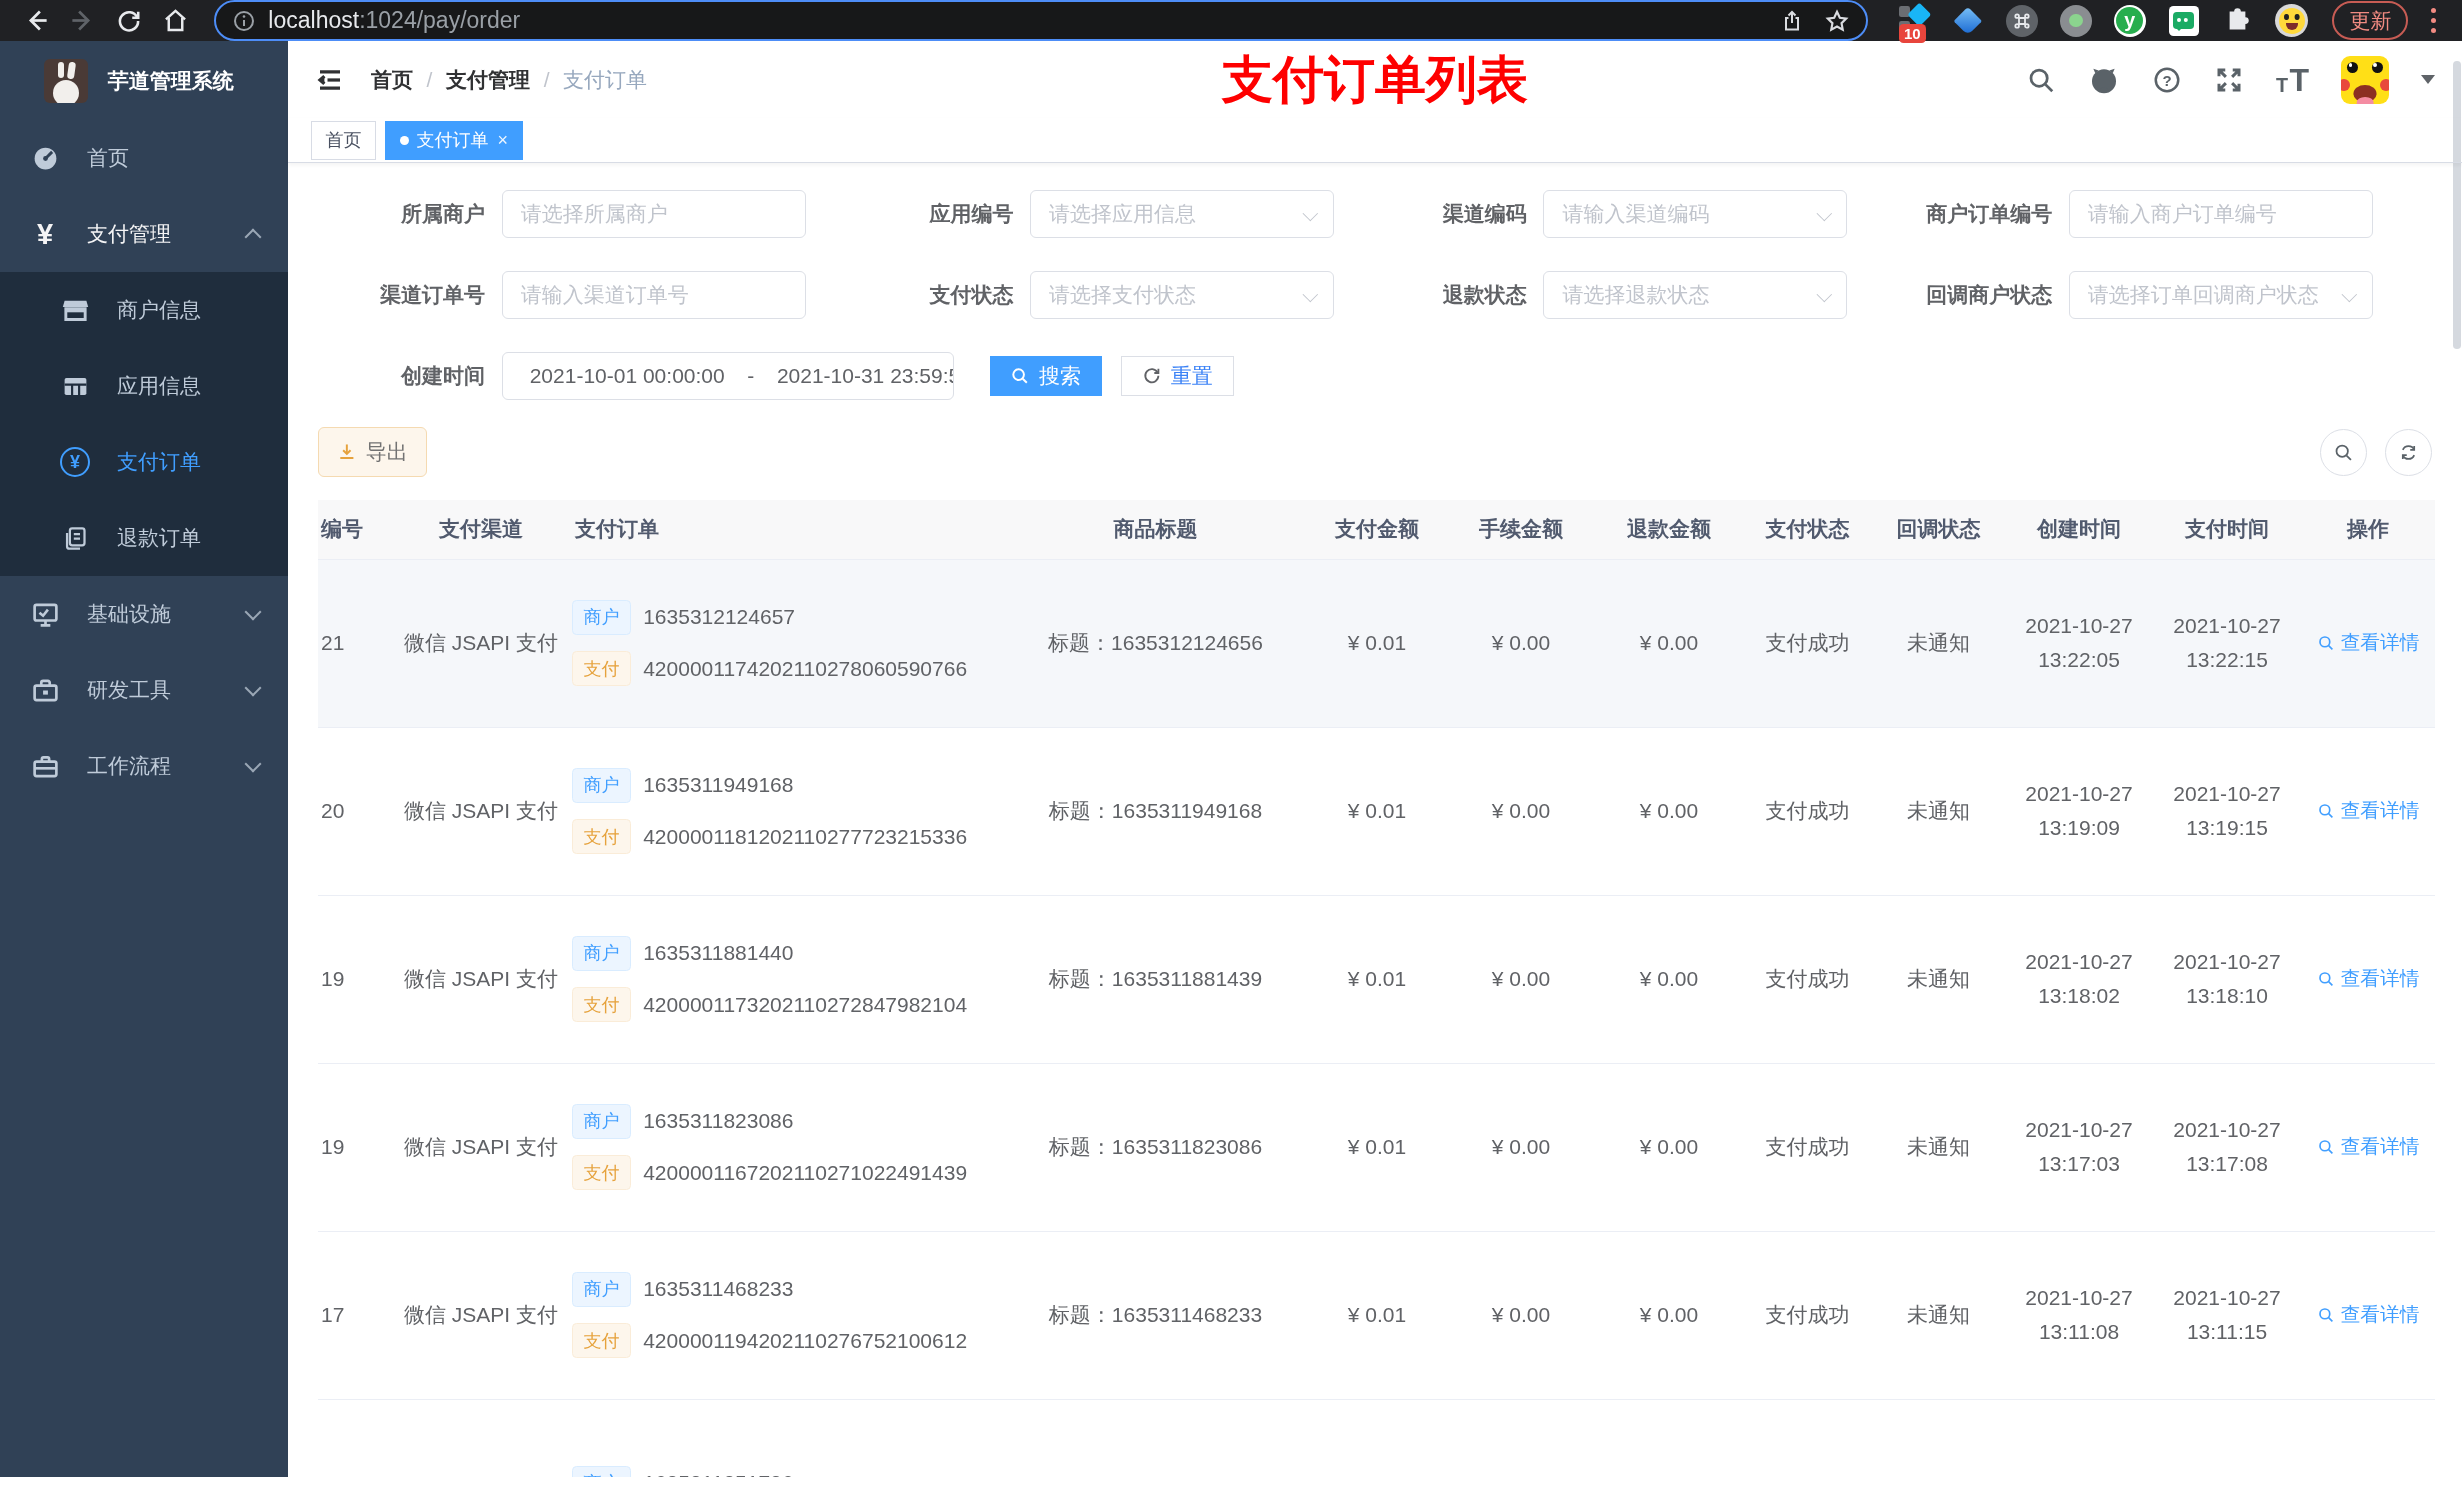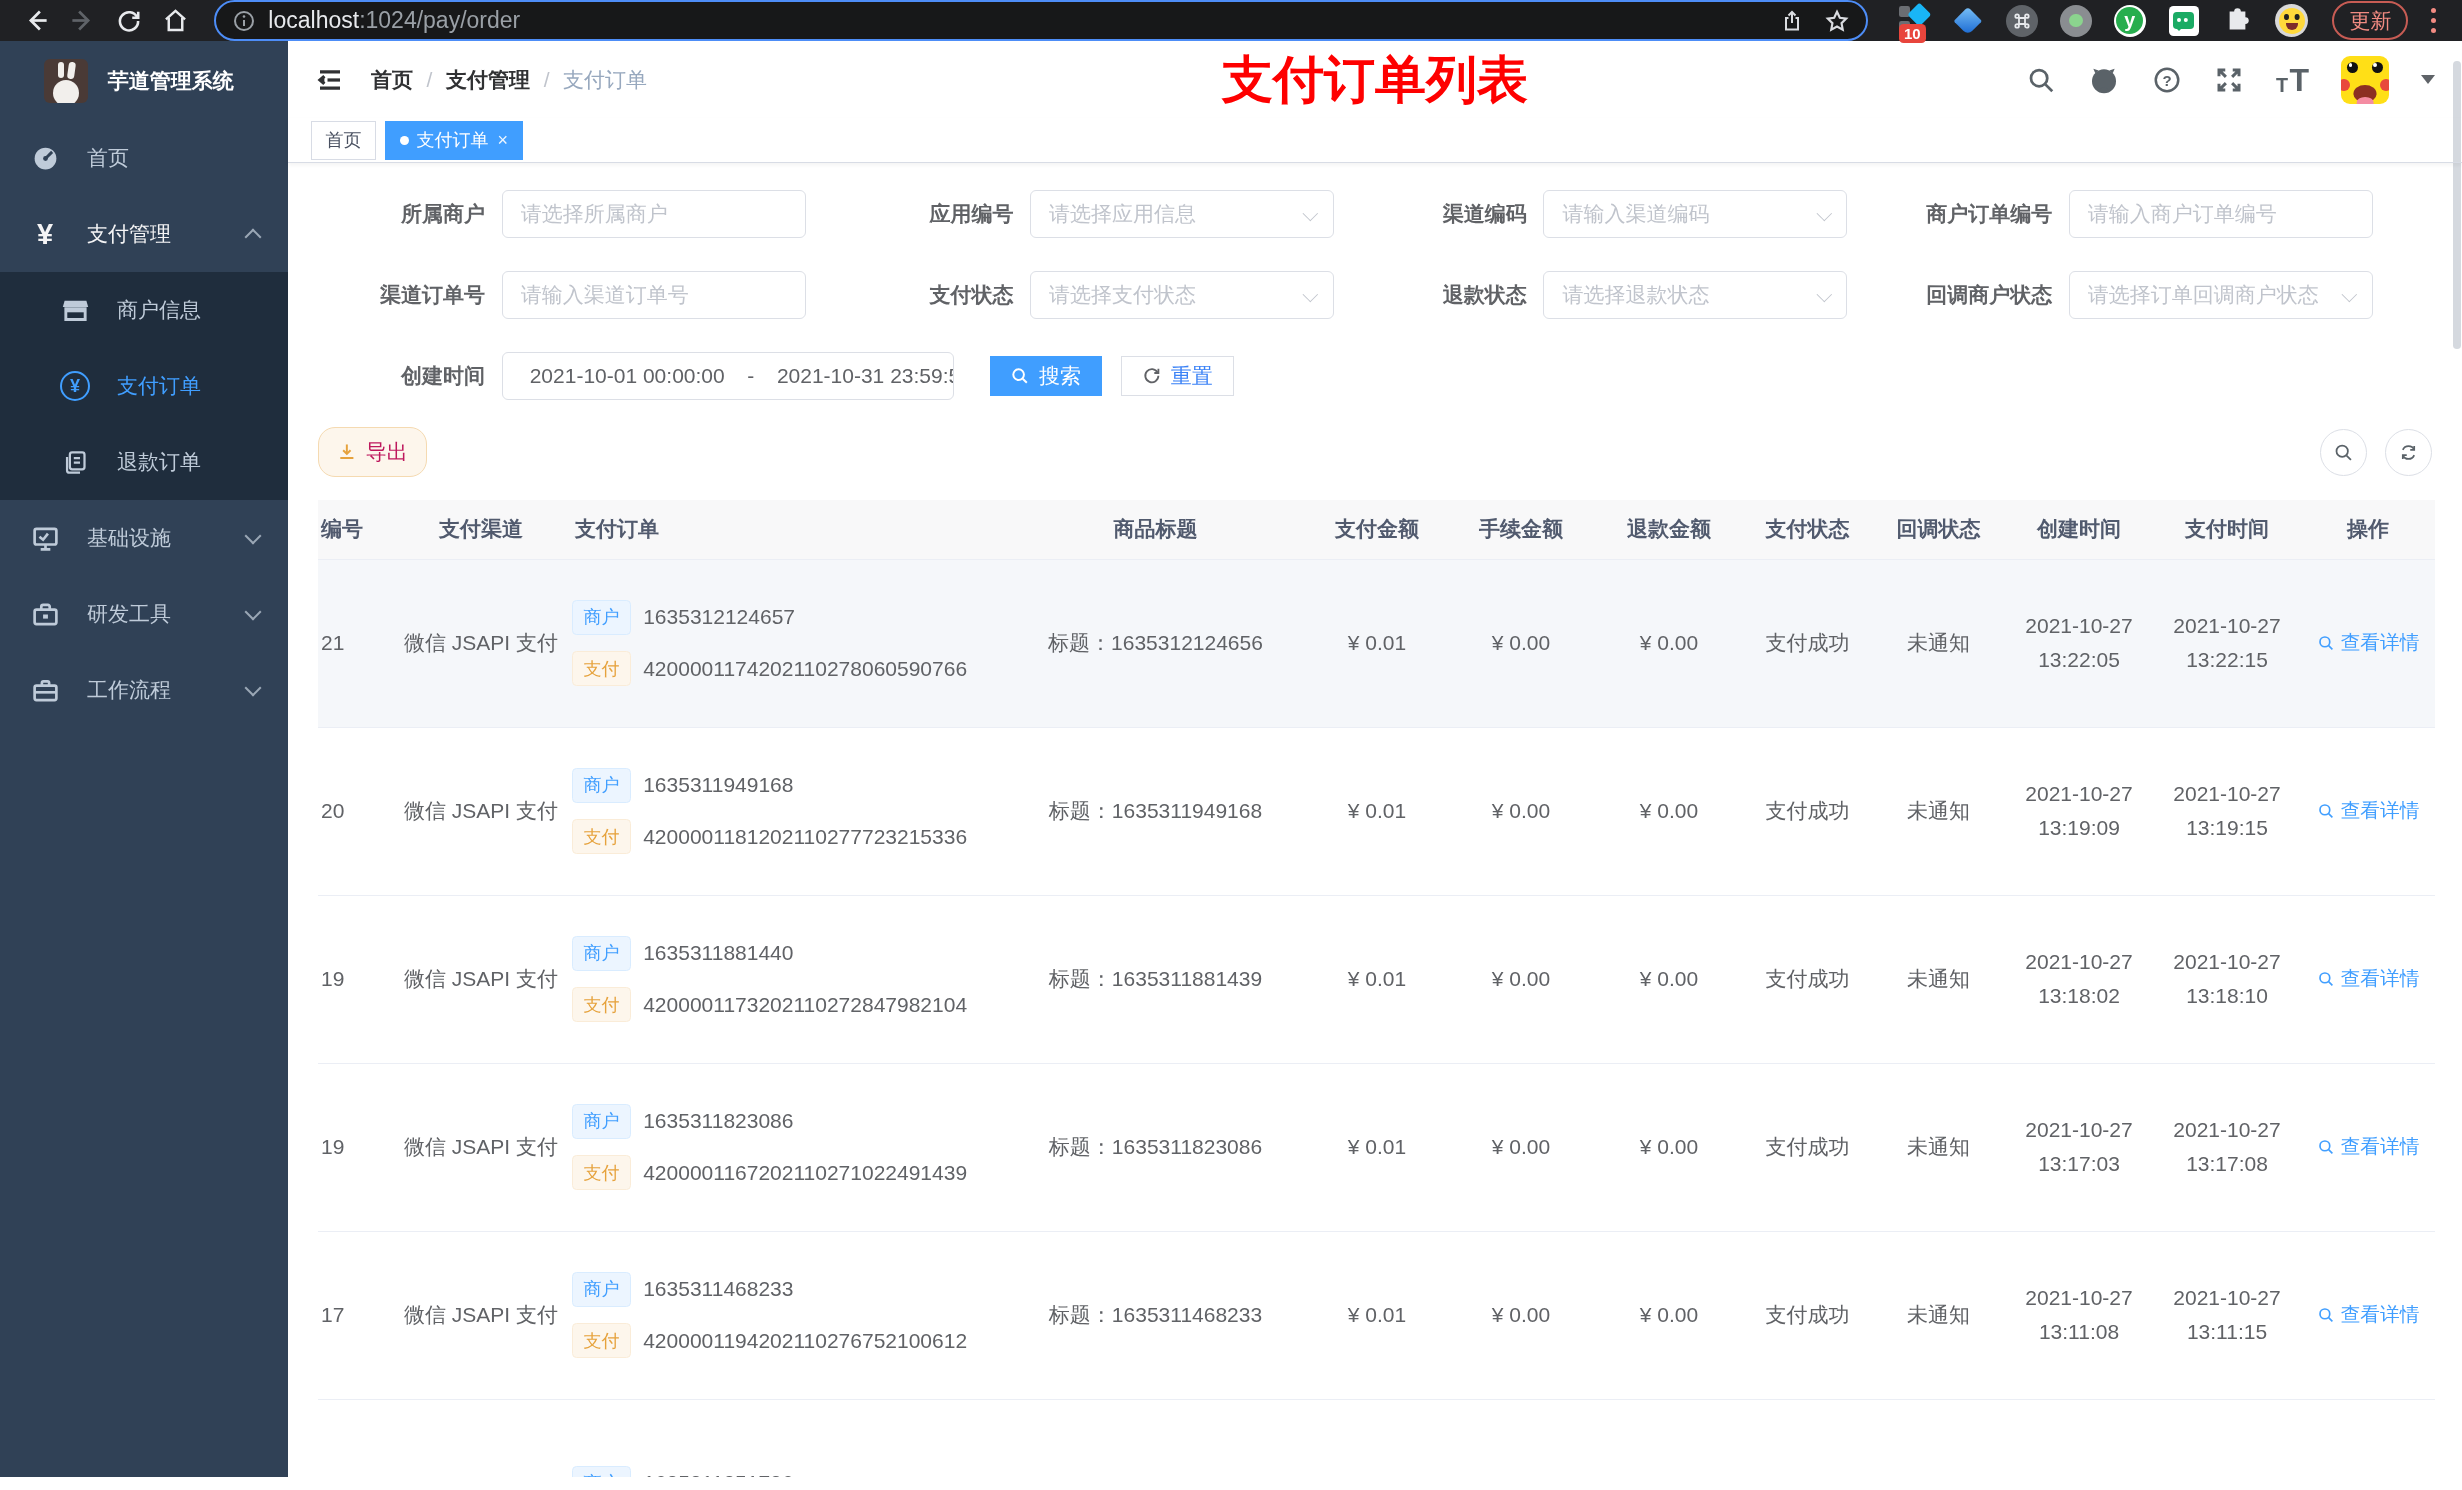--- a/index.html
+++ b/index.html
@@ -95,21 +95,21 @@
   .date-row{display:flex;align-items:center;margin-top:33px}
   .date-row .f-label{width:167px;flex-shrink:0}
   .date-input{margin-left:16.7px;width:452px;height:48px;border:0.8px solid #dcdfe6;border-radius:6px;display:flex;align-items:center;gap:12px;padding:0 15px;font-size:21px;color:#606266;overflow:hidden;white-space:nowrap}
   .date-input .sep{color:#606266;padding:0 10.6px}
   .btn{height:40px;border-radius:0;font-size:21px;display:inline-flex;align-items:center;gap:9px;padding:0 19.7px;cursor:pointer;border:0.8px solid transparent;white-space:nowrap}
   .btn-primary{background:#409eff;color:#fff;margin-left:36px}
   .btn-plain{background:#fff;border-color:#dcdfe6;color:#3b82f6;margin-left:19.7px}
 
   
   .toolbar{margin-top:27px;display:flex;align-items:center}
-  .btn-export{height:50px;background:#fdf6ec;border:0.8px solid #f5dab1;color:#be185d;border-radius:17px;font-size:21px;display:inline-flex;align-items:center;gap:9px;padding:0 18px;cursor:pointer}
+  .btn-export{height:50px;background:#fdf6ec;border:0.8px solid #f5dab1;color:#737373;border-radius:6px;font-size:21px;display:inline-flex;align-items:center;gap:9px;padding:0 18px;cursor:pointer}
   .toolbar-right{margin-left:auto;display:flex;gap:18px}
   .circle-btn{width:47px;height:47px;border-radius:50%;border:0.8px solid #dcdfe6;background:#fff;color:#5a6268;display:flex;align-items:center;justify-content:center;cursor:pointer}
 
   
   table{margin-top:23px;width:100%;border-collapse:collapse;table-layout:fixed;font-size:21px;color:#606266}
   thead th{height:59px;background:#f8f8f9;color:#515a6e;font-weight:700;text-align:center;border-bottom:0.8px solid #ebeef5;white-space:nowrap;overflow:hidden}
   thead th.left{text-align:left;padding-left:3px}
   tbody tr{height:168px}
   tbody td{border-bottom:0.8px solid #ebeef5;text-align:center;vertical-align:middle;overflow:hidden;white-space:nowrap}
   tbody tr.hover-row td{background:#f5f7fa}
@@ -264,20 +264,29 @@
       <div class="menu-item">
         <span class="ico">
           <svg width="29" height="29" viewBox="0 0 24 24" fill="currentColor">
               <path d="M3 4 h18 l1.5 5 H1.5 Z"></path>
               <path d="M4 10.5 h16 v9 H4 Z" fill="none" stroke="currentColor" stroke-width="2.4"></path>
               <path d="M4 10.5 h16 v3 H4 Z"></path>
             </svg>
         </span>
         <span class="lbl">商户信息</span>
       </div>
+      <div class="menu-item">
+        <span class="ico">
+          <svg width="29" height="29" viewBox="0 0 24 24" fill="currentColor">
+              <rect x="3" y="5" width="18" height="14" rx="1.5"></rect>
+              <path d="M3 10.5 H21 M9.2 10.5 V19 M15 10.5 V19" stroke="#1f2d3d" stroke-width="1.8"></path>
+            </svg>
+        </span>
+        <span class="lbl">应用信息</span>
+      </div>
       <div class="menu-item active">
         <span class="ico">
             <span class="yen-circle">¥</span>
           </span>
         <span class="lbl">支付订单</span>
       </div>
       <div class="menu-item">
         <span class="ico">
           <svg width="27" height="27" viewBox="0 0 24 24" fill="none" stroke="currentColor" stroke-width="2">
               <rect x="7" y="3" width="13" height="15" rx="2"></rect>

